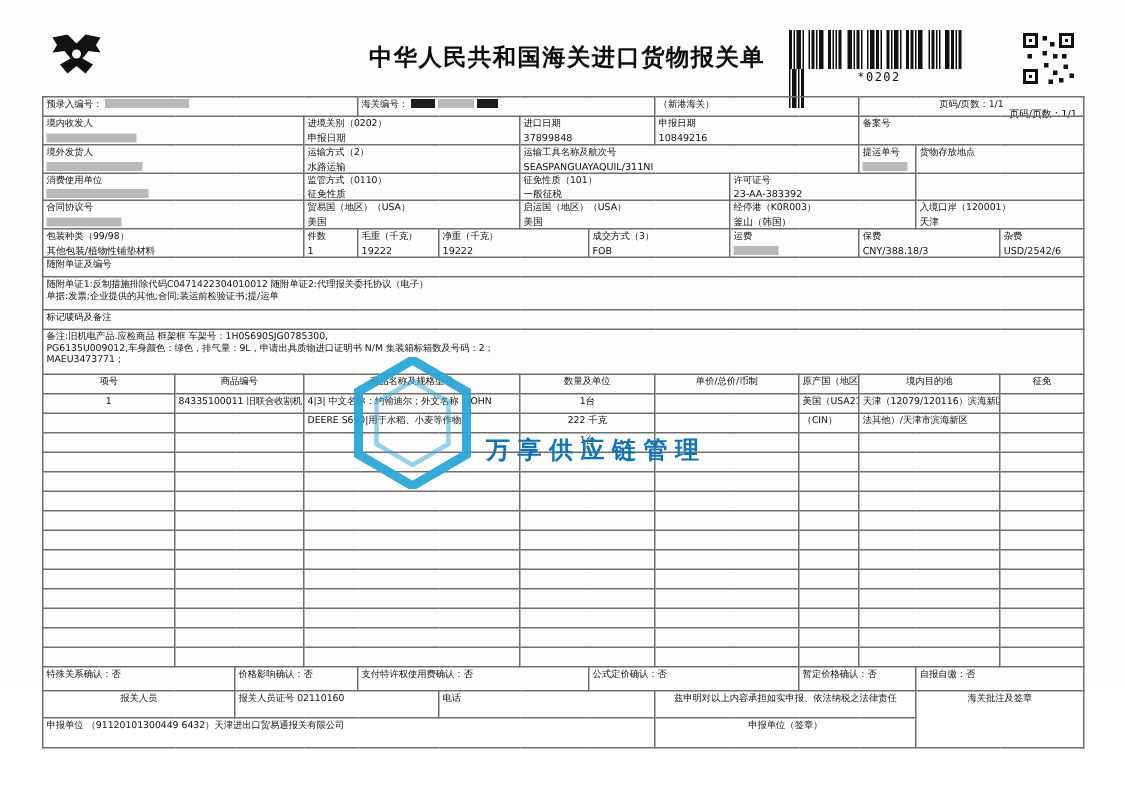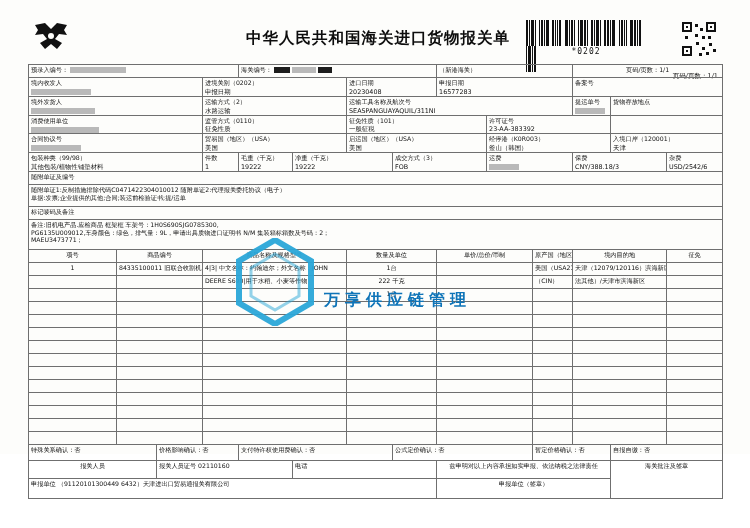--- a/index.html
+++ b/index.html
@@ -176,25 +176,25 @@
       <td colspan="3" class="cell2">
         <span class="lbl">境内收发人</span><br>
         <span class="redact" style="width:60px;margin-top:2px"></span>
       </td>
       <td colspan="3" class="cell2">
         <span class="lbl">进境关别（0202）</span>
         <span class="val">申报日期</span>
       </td>
       <td colspan="2" class="cell2">
         <span class="lbl">进口日期</span>
-        <span class="val">20230408</span>
+        <span class="val">37899848</span>
       </td>
       <td colspan="3" class="cell2">
         <span class="lbl">申报日期</span>
-        <span class="val">16577283</span>
+        <span class="val">10849216</span>
       </td>
       <td colspan="3" class="cell2">
         <span class="lbl">备案号</span>
       </td>
     </tr>
 
     <tr class="bodyblk">
       <td colspan="3" class="cell2">
         <span class="lbl">境外发货人</span><br>
         <span class="redact" style="width:64px;margin-top:2px"></span>

